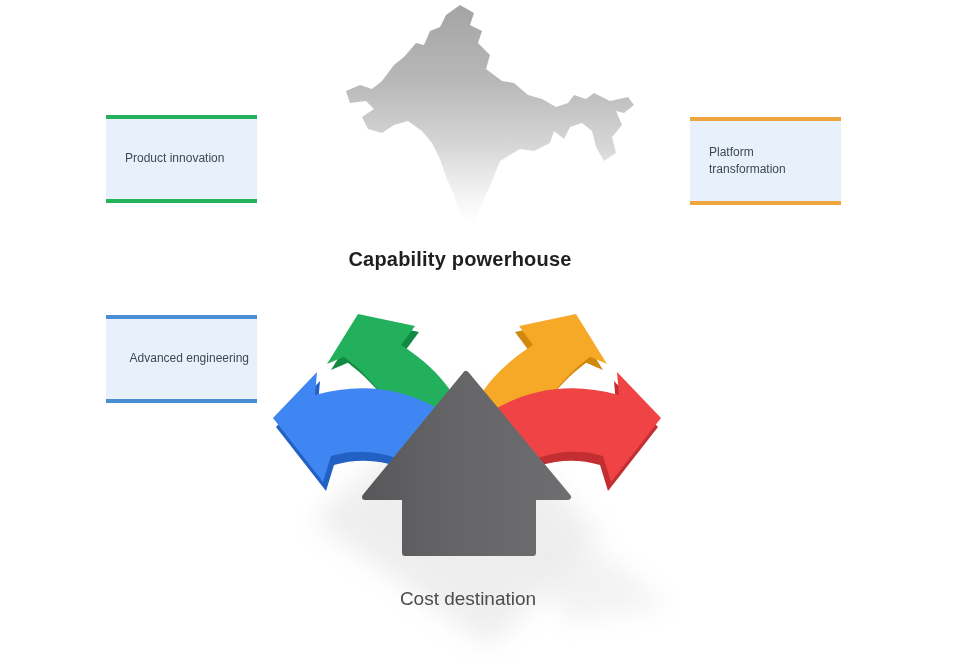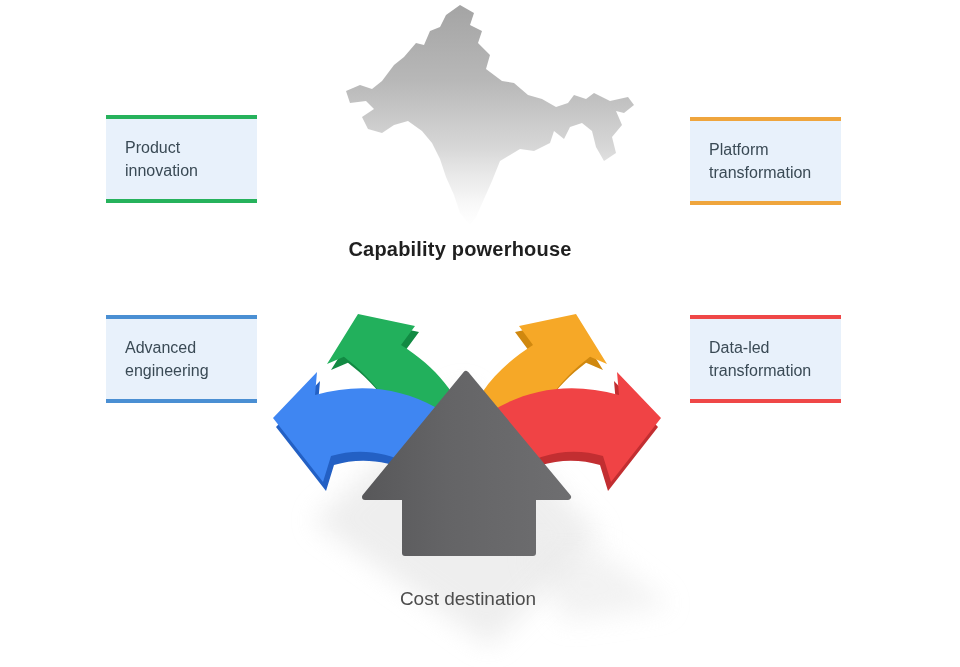--- a/index.html
+++ b/index.html
@@ -10,30 +10,30 @@
   .label-box{
     position:absolute; width:151px; height:80px;
     background:var(--box_bg,#e8f1fb);
     border-top:4px solid var(--accent);
     border-bottom:4px solid var(--accent);
     display:flex; align-items:center;
     box-sizing:content-box;
   }
   .label-box .box-text{
     padding-left:19px; padding-right:8px;
-    font-size:16px; line-height:1.45; color:var(--box_text,#3a4a55);
+    font-size:12px; line-height:1.45; color:var(--box_text,#3a4a55);
   }
   .box-tl{left:106px; top:115px;}
   .box-tr{left:690px; top:117px;}
   .box-bl{left:106px; top:315px;justify-content:flex-end;}
   .box-br{left:690px; top:315px;}
 
   
   .caption{position:absolute; transform:translateX(-50%); white-space:nowrap;}
-  .caption-top{left:460px; top:238px; font-size:20px; font-weight:700; color:var(--title_color,#1f1f1f); letter-spacing:.2px;}
+  .caption-top{left:460px; top:248px; font-size:20px; font-weight:700; color:var(--title_color,#1f1f1f); letter-spacing:.2px;}
   .caption-bottom{left:468px; top:588px; font-size:19px; font-weight:400; color:var(--subtitle_color,#4c4c4c);}
 
   
   .map-holder{position:absolute; left:342px; top:3px; width:300px; height:230px;}
   .arrows-holder{position:absolute; left:265px; top:306px; width:440px; height:292px;}
   svg{display:block; overflow:visible;}
 
   .a-blue{fill:var(--arrow_blue,#3f86f2);}   .a-blue-d{fill:var(--arrow_blue_dark,#2360c4);}
   .a-green{fill:var(--arrow_green,#22b05c);} .a-green-d{fill:var(--arrow_green_dark,#128a43);}
   .a-orange{fill:var(--arrow_orange,#f6a827);} .a-orange-d{fill:var(--arrow_orange_dark,#d0880f);}
@@ -73,23 +73,20 @@
 
   <div class="label-box box-tl" style="--accent: #26b25c;">
     <span class="box-text">Product innovation</span>
   </div>
   <div class="label-box box-tr" style="--accent: #efa53d;">
     <span class="box-text">Platform transformation</span>
   </div>
   <div class="label-box box-bl" style="--accent: #4a8fd3;">
     <span class="box-text">Advanced engineering</span>
   </div>
-  <div class="label-box box-br" style="--accent: #ef4747;">
-    <span class="box-text">Data-led transformation</span>
-  </div>
 
   <div class="arrows-holder">
     <svg width="440" height="292" viewBox="0 0 440 292">
       <defs>
         <linearGradient id="grayArrow" x1="0" y1="0" x2="1" y2="0">
           <stop offset="0" style="stop-color:var(--arrow_gray_dark,#58585a)"></stop>
           <stop offset="0.4" style="stop-color:var(--arrow_gray_mid,#646466)"></stop>
           <stop offset="1" style="stop-color:var(--arrow_gray_light,#6e6e70)"></stop>
         </linearGradient>
         <filter id="soft" x="-40%" y="-40%" width="180%" height="180%">

